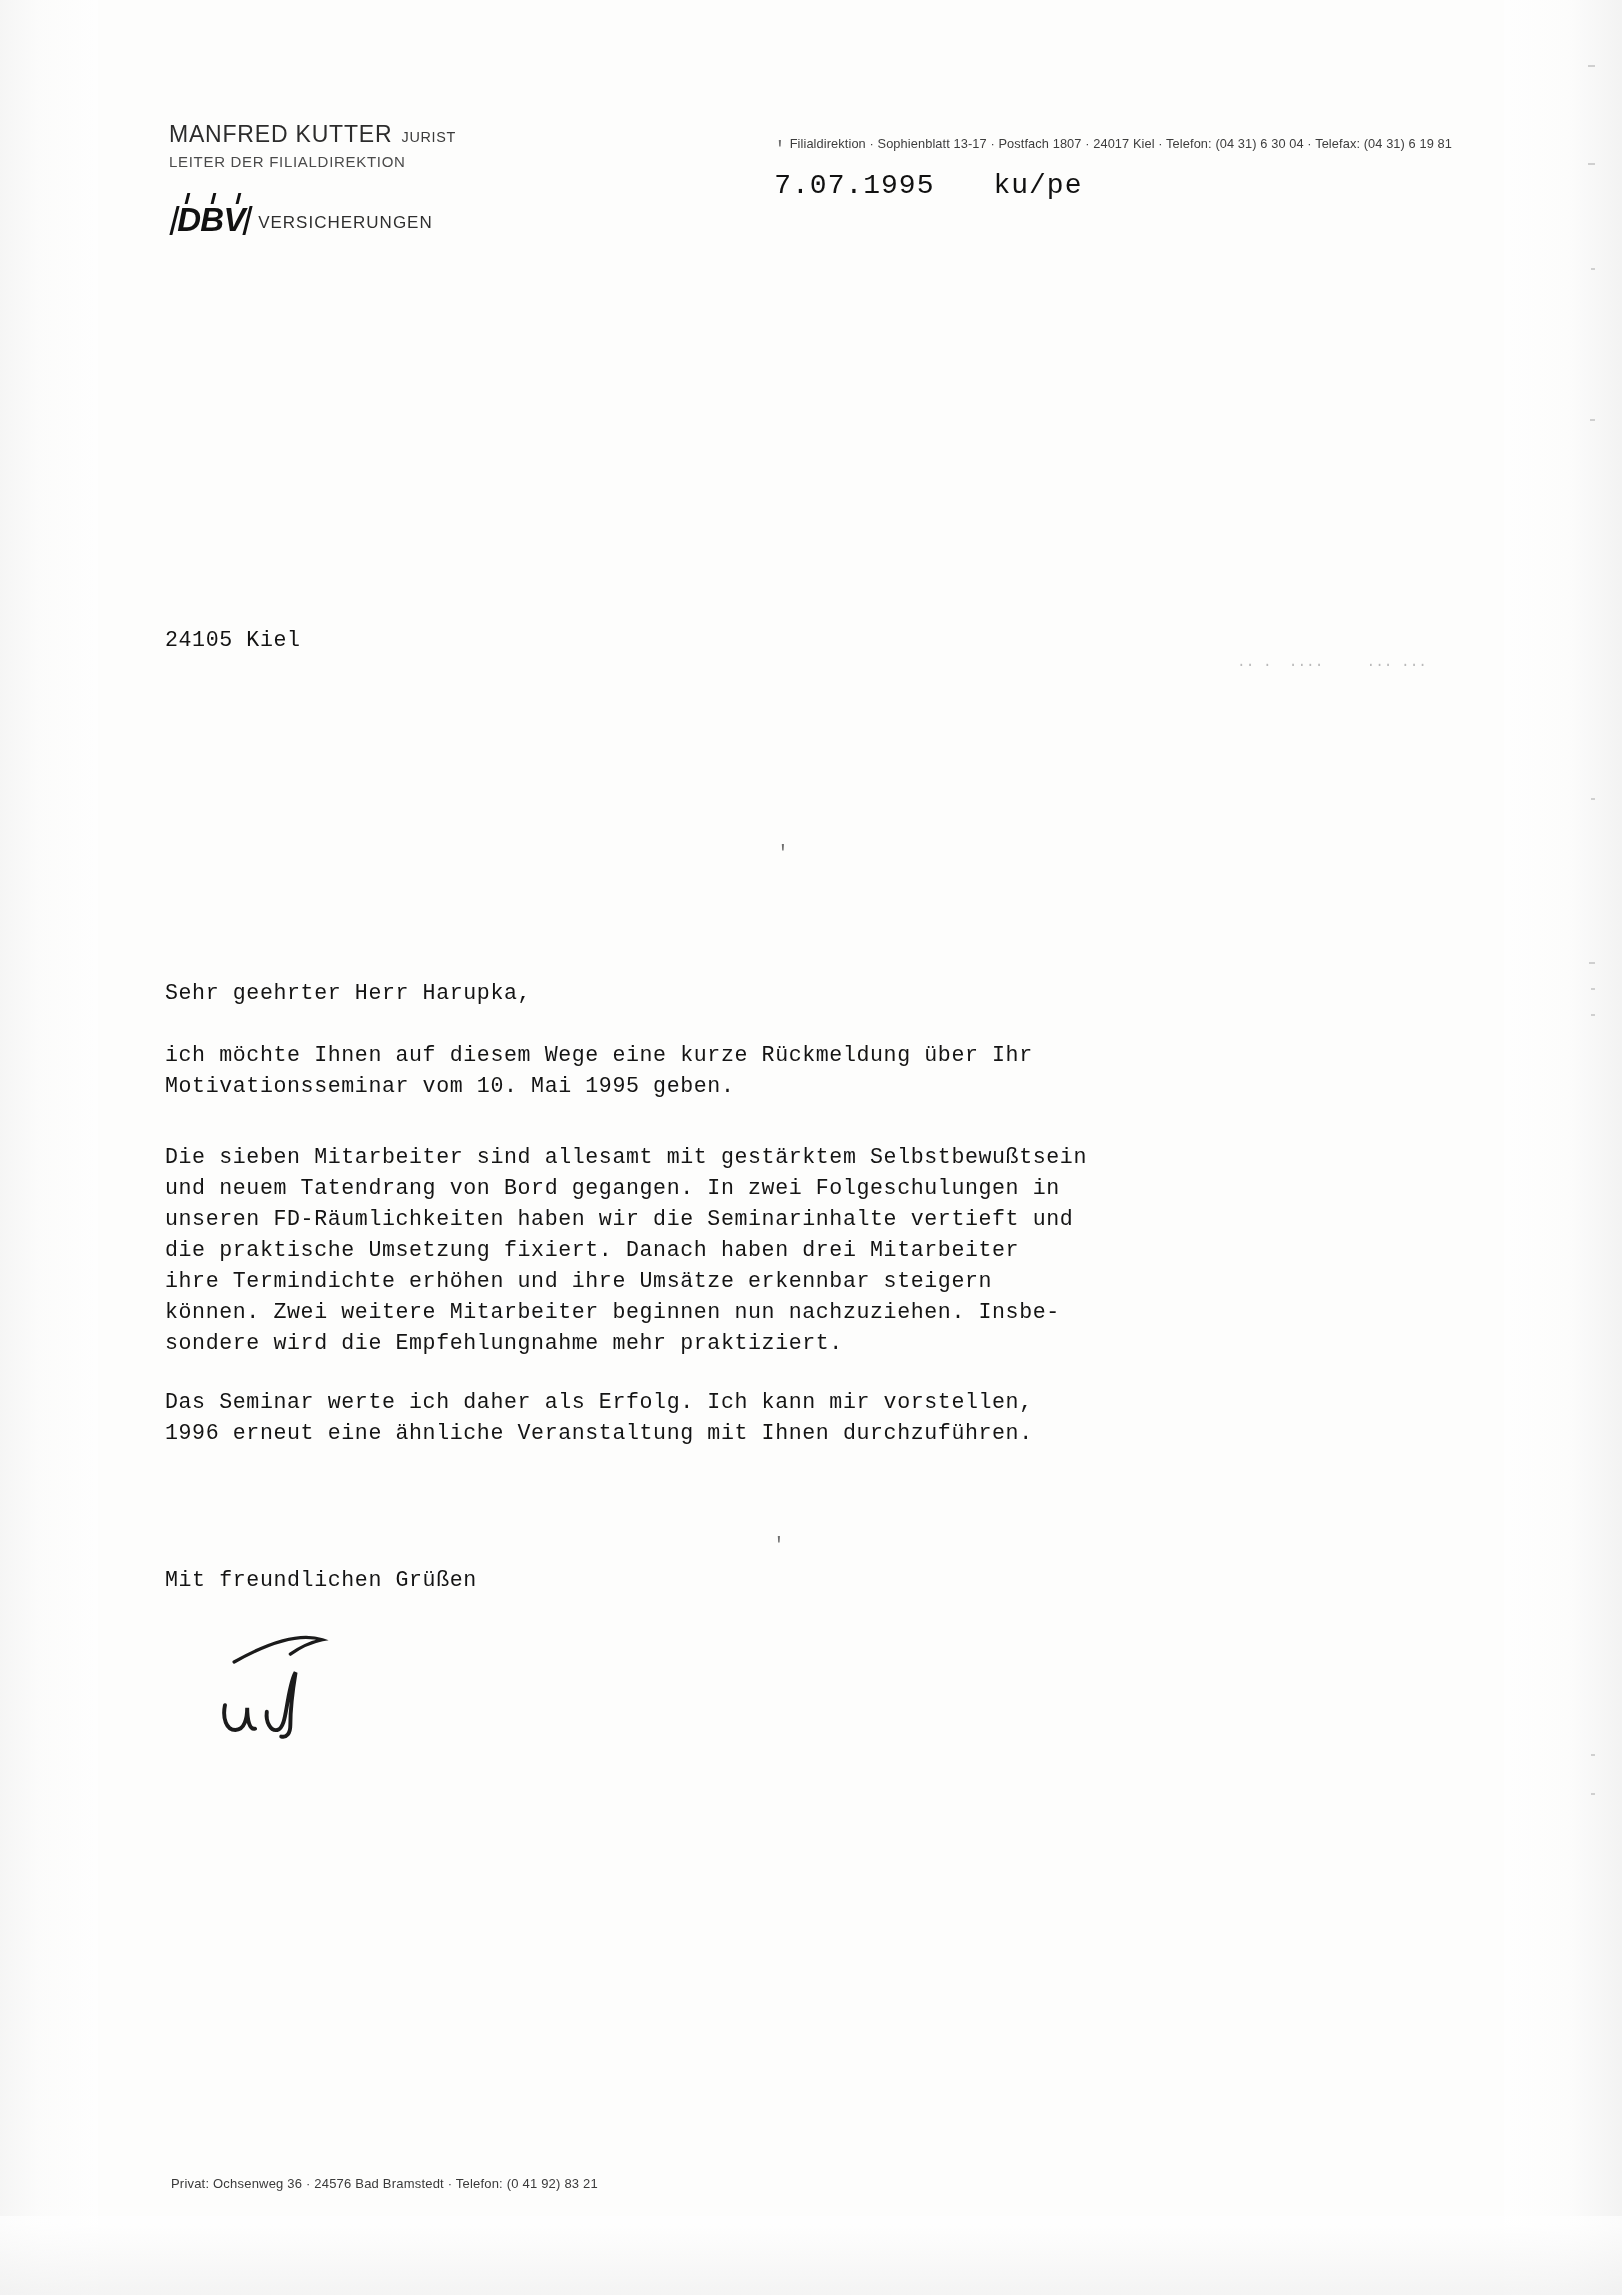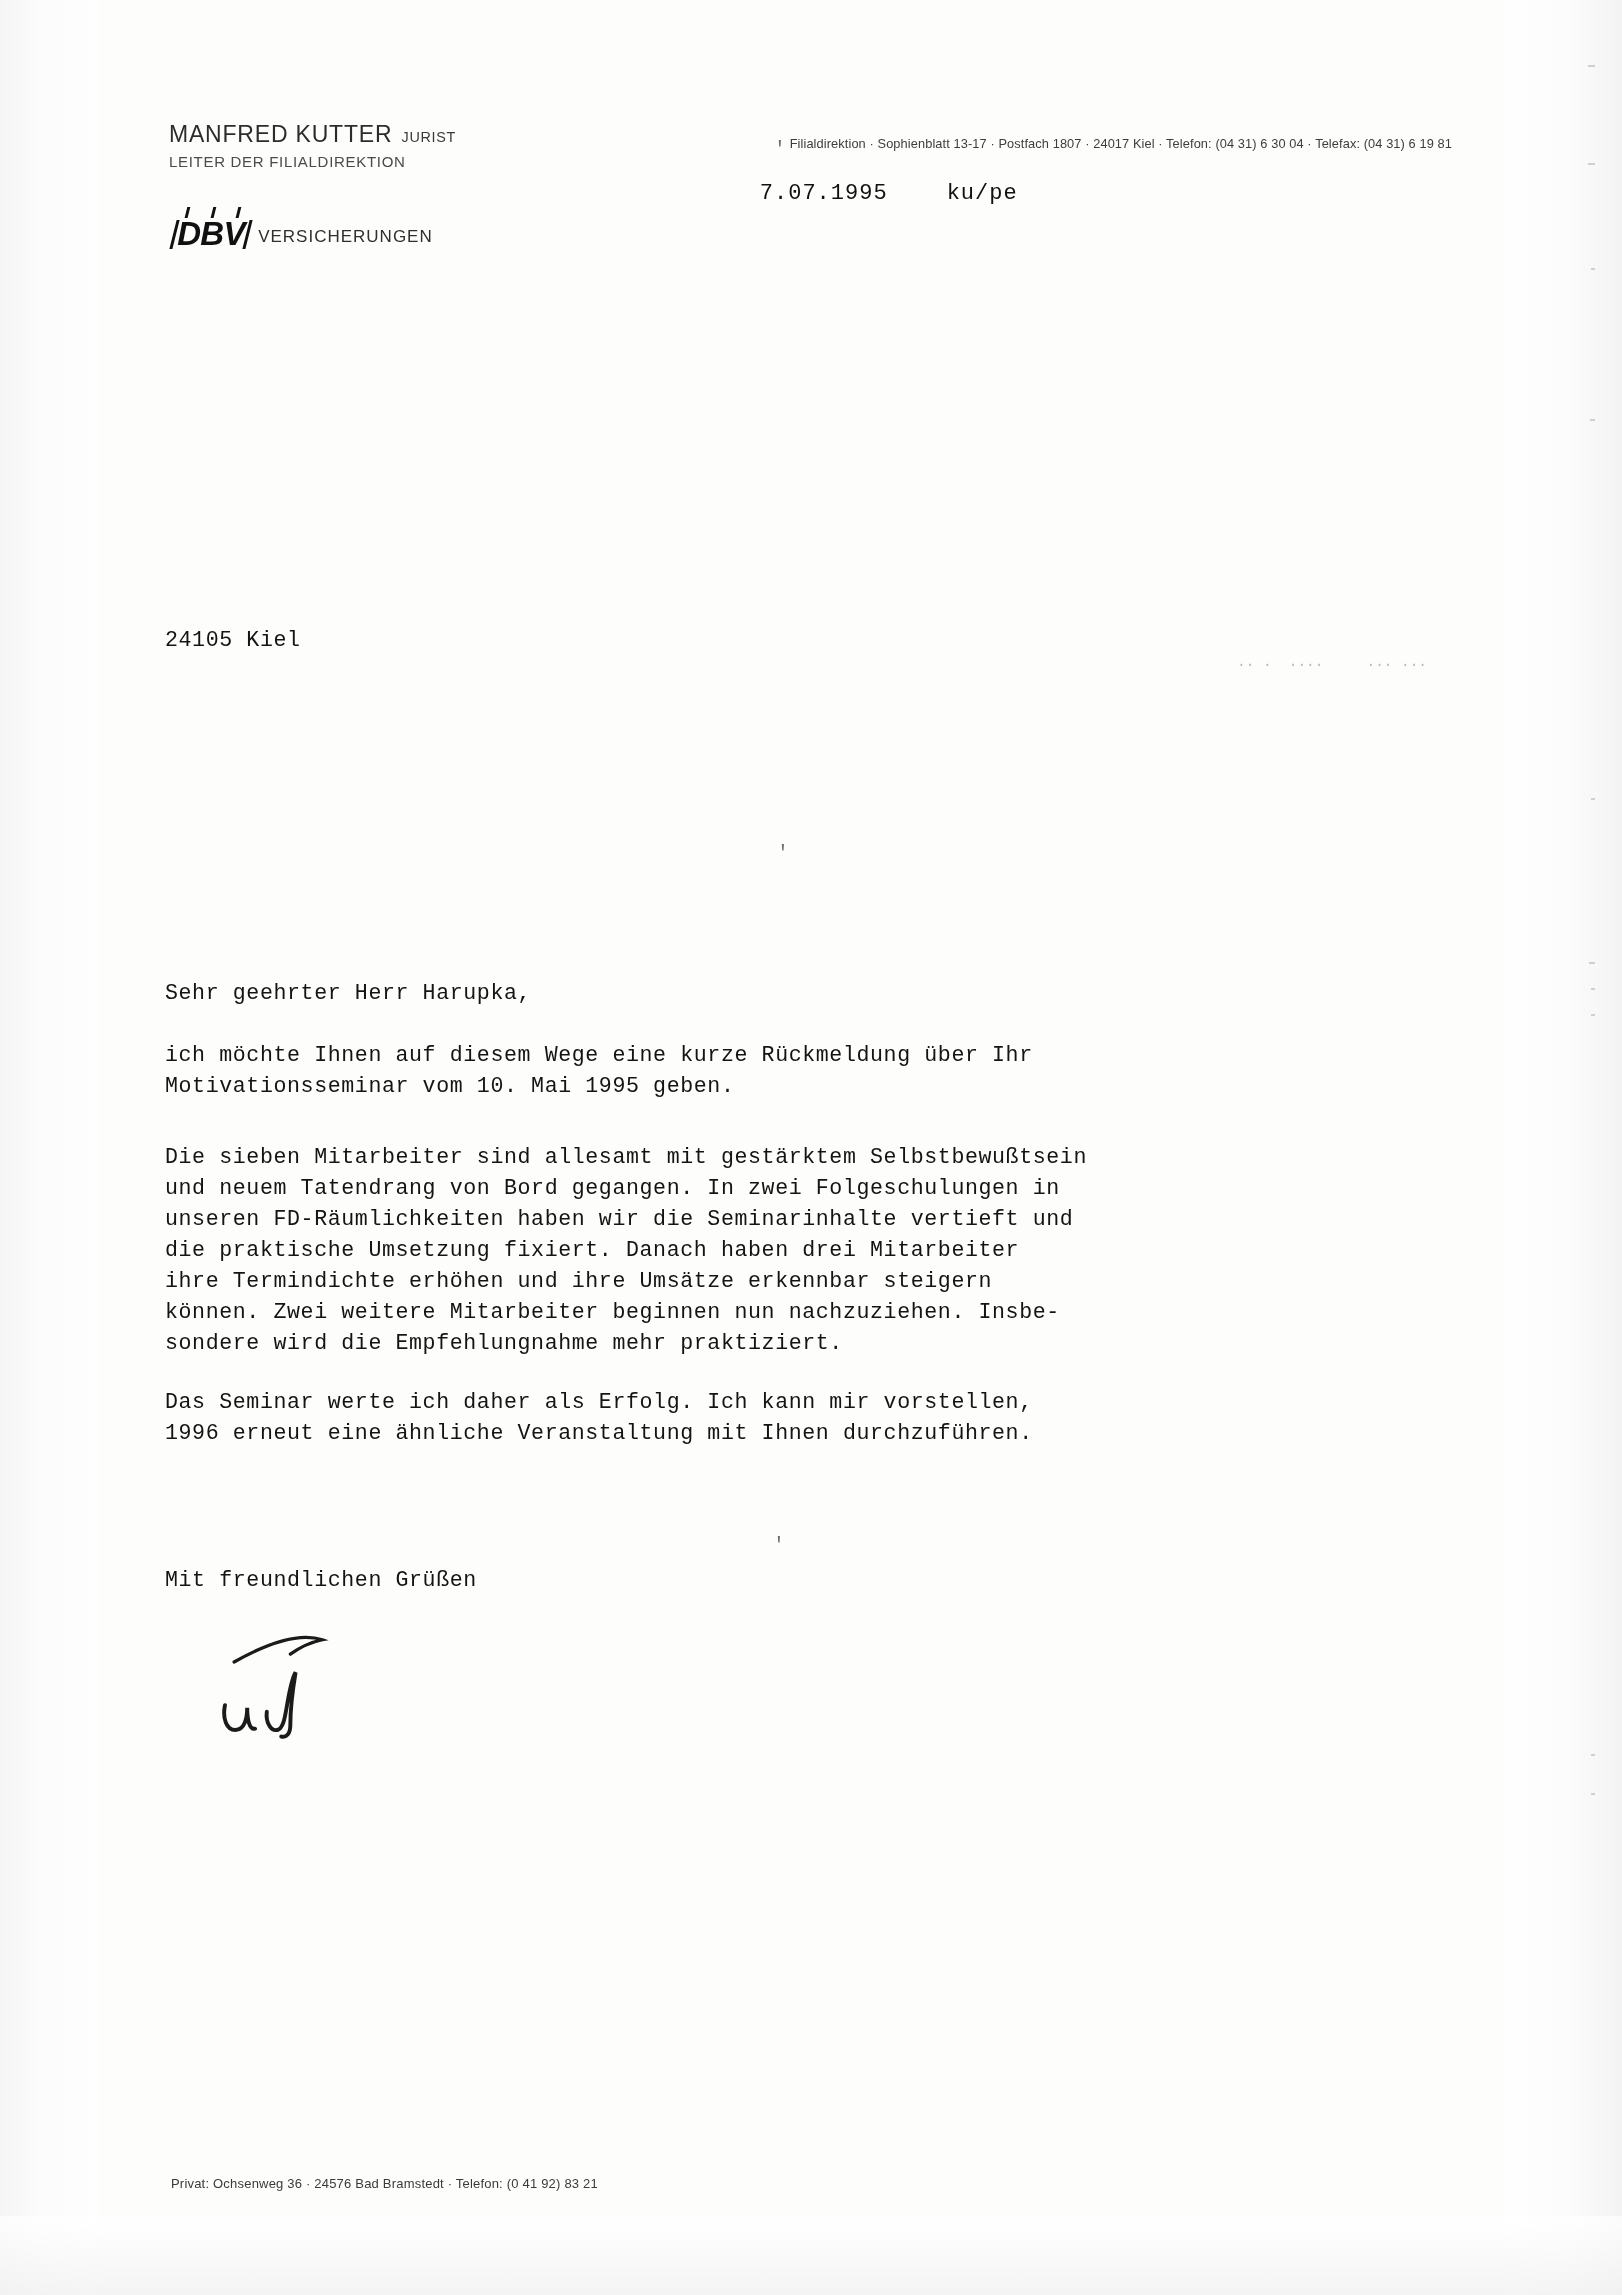--- a/index.html
+++ b/index.html
@@ -117,21 +117,20 @@
   .logo-mark {
     position: relative;
     font-size: 33px;
     font-weight: bold;
     font-style: italic;
     letter-spacing: -0.7px;
     color: #111;
     font-family: "Liberation Sans", sans-serif;
     line-height: 1;
     padding: 0 3.9px 0 2.6px;
-    margin-top: 14px;
   }
   .logo-mark .slash {
     display: inline-block;
     transform: skewX(-14deg);
     border-left: 3.3px solid #111;
     height: 29px;
     margin: 0 1.3px;
     vertical-align: -3.9px;
   }
   .logo-tick {
@@ -146,23 +145,23 @@
     font-size: 17px;
     letter-spacing: 1px;
     color: #2f2f2f;
     margin-left: 3.9px;
     margin-bottom: 2.6px;
   }
 
   .date-line {
     position: absolute;
     left: 703px;
-    top: 156px;
-    font-family: "Liberation Mono", monospace;
-    font-size: 22px;
+    top: 139px;
+    font-family: "Liberation Mono", monospace;
+    font-size: 28px;
     letter-spacing: 1px;
     color: #111;
     white-space: pre;
   }
   .date-line .ref { margin-left: 59px; }
 
   
   .typed {
     position: absolute;
     left: 165px;

